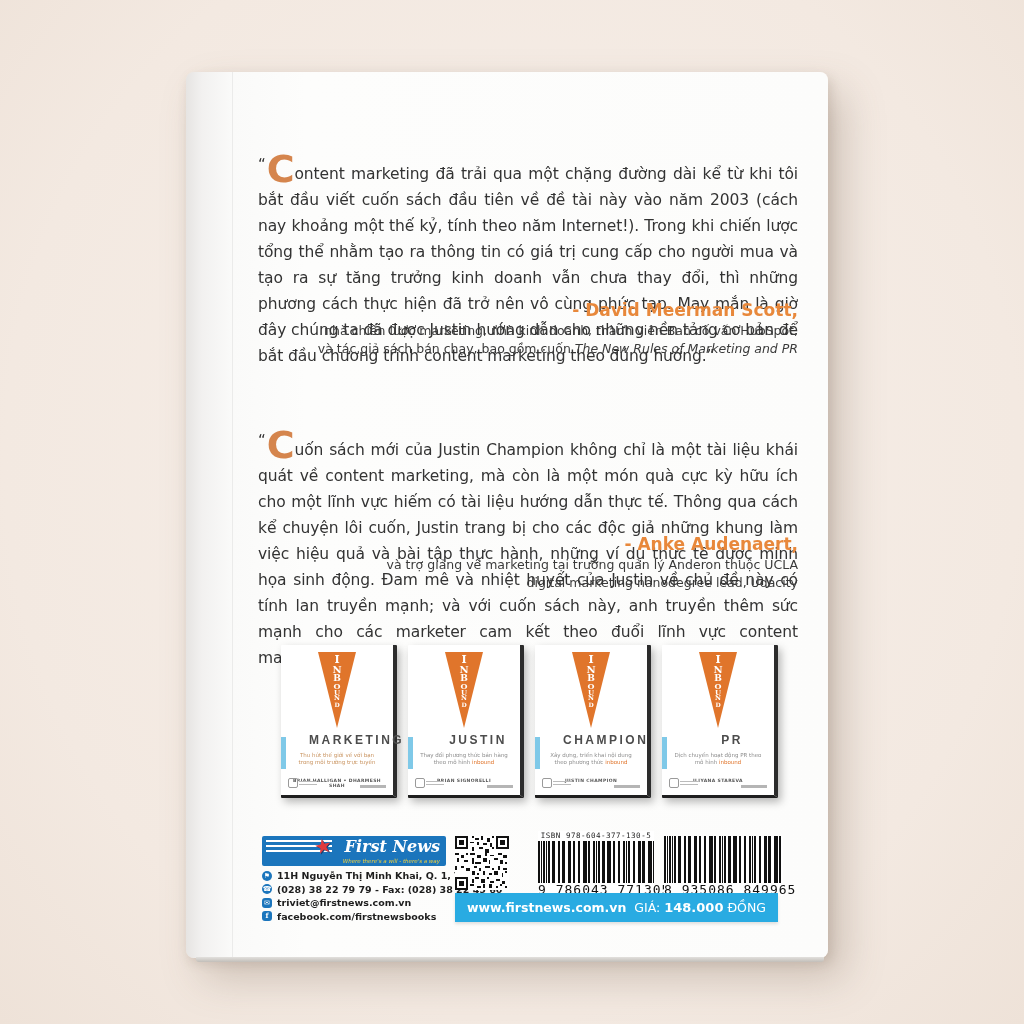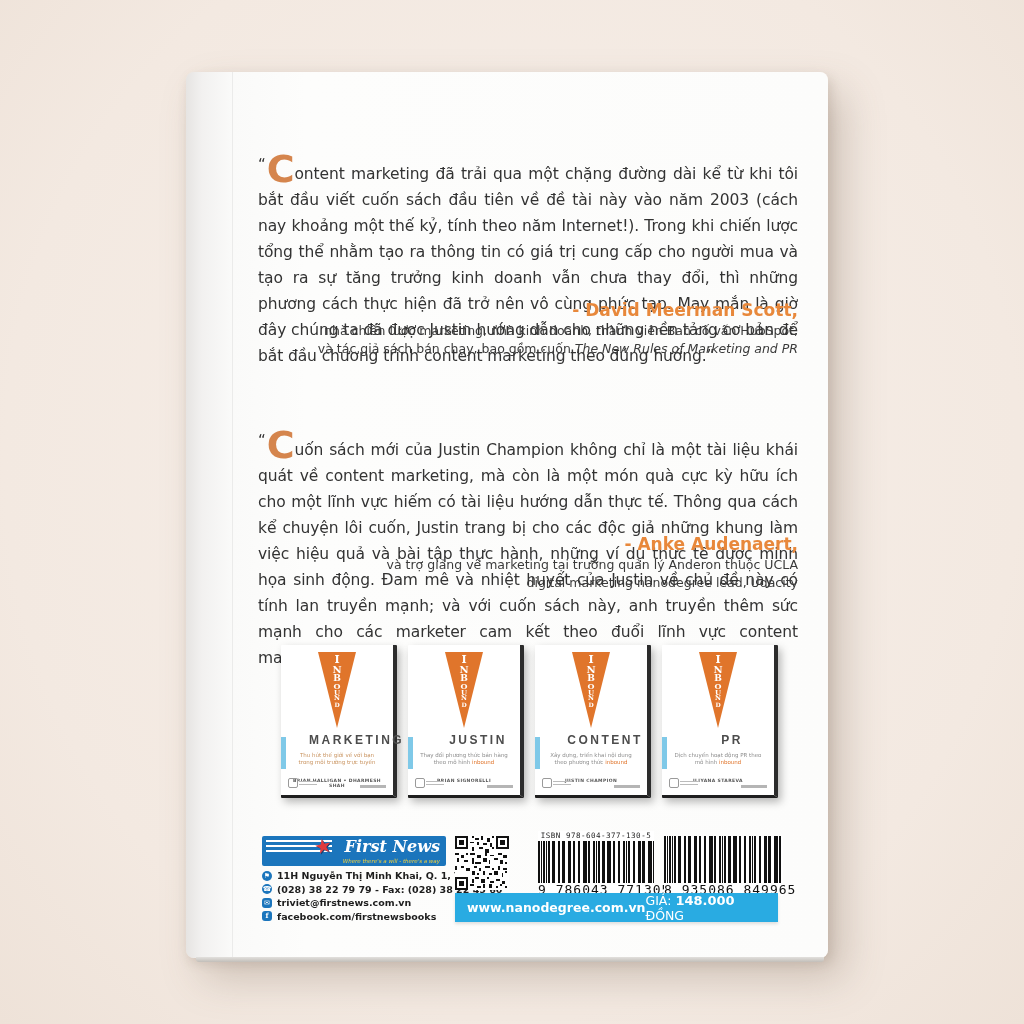--- a/index.html
+++ b/index.html
@@ -170,21 +170,21 @@
       <div class="cover-tab"></div>
       <div class="tri">
           <span>I</span>
           <span>N</span>
           <span>B</span>
           <span>O</span>
           <span>U</span>
           <span>N</span>
           <span>D</span>
         </div>
-      <div class="cover-title">CONTENT</div>
+      <div class="cover-title">CHAMPION</div>
       <div class="cover-sub"><span>Xây dựng, triển khai nội dung theo phương thức </span><span class="accent">inbound</span></div>
       <div class="cover-authors">JUSTIN CHAMPION</div>
       <div class="cover-footer">
           <span class="mini-logo"></span>
           <span class="mini-line"></span>
         </div>
     </div>
     <div class="cover">
       <div class="cover-tab"></div>
       <div class="tri">
@@ -315,18 +315,18 @@
     <div class="bc-label">ISBN 978-604-377-130-5</div>
     <div class="bars"></div>
     <div class="bc-digits">9 786043 771305</div>
   </div>
   <div class="bc bc2">
     <div class="bars"></div>
     <div class="bc-digits">8 935086 849965</div>
   </div>
 
   <div class="pricebar">
-    <span class="site">www.nanodegree.com.vn</span>
+    <span class="site">www.firstnews.com.vn</span>
     <span class="price"><span>GIÁ:</span> <b>148.000</b> <span>ĐỒNG</span></span>
   </div>
 
   <div class="page-edge"></div>
 </div>
 
 </body></html>

